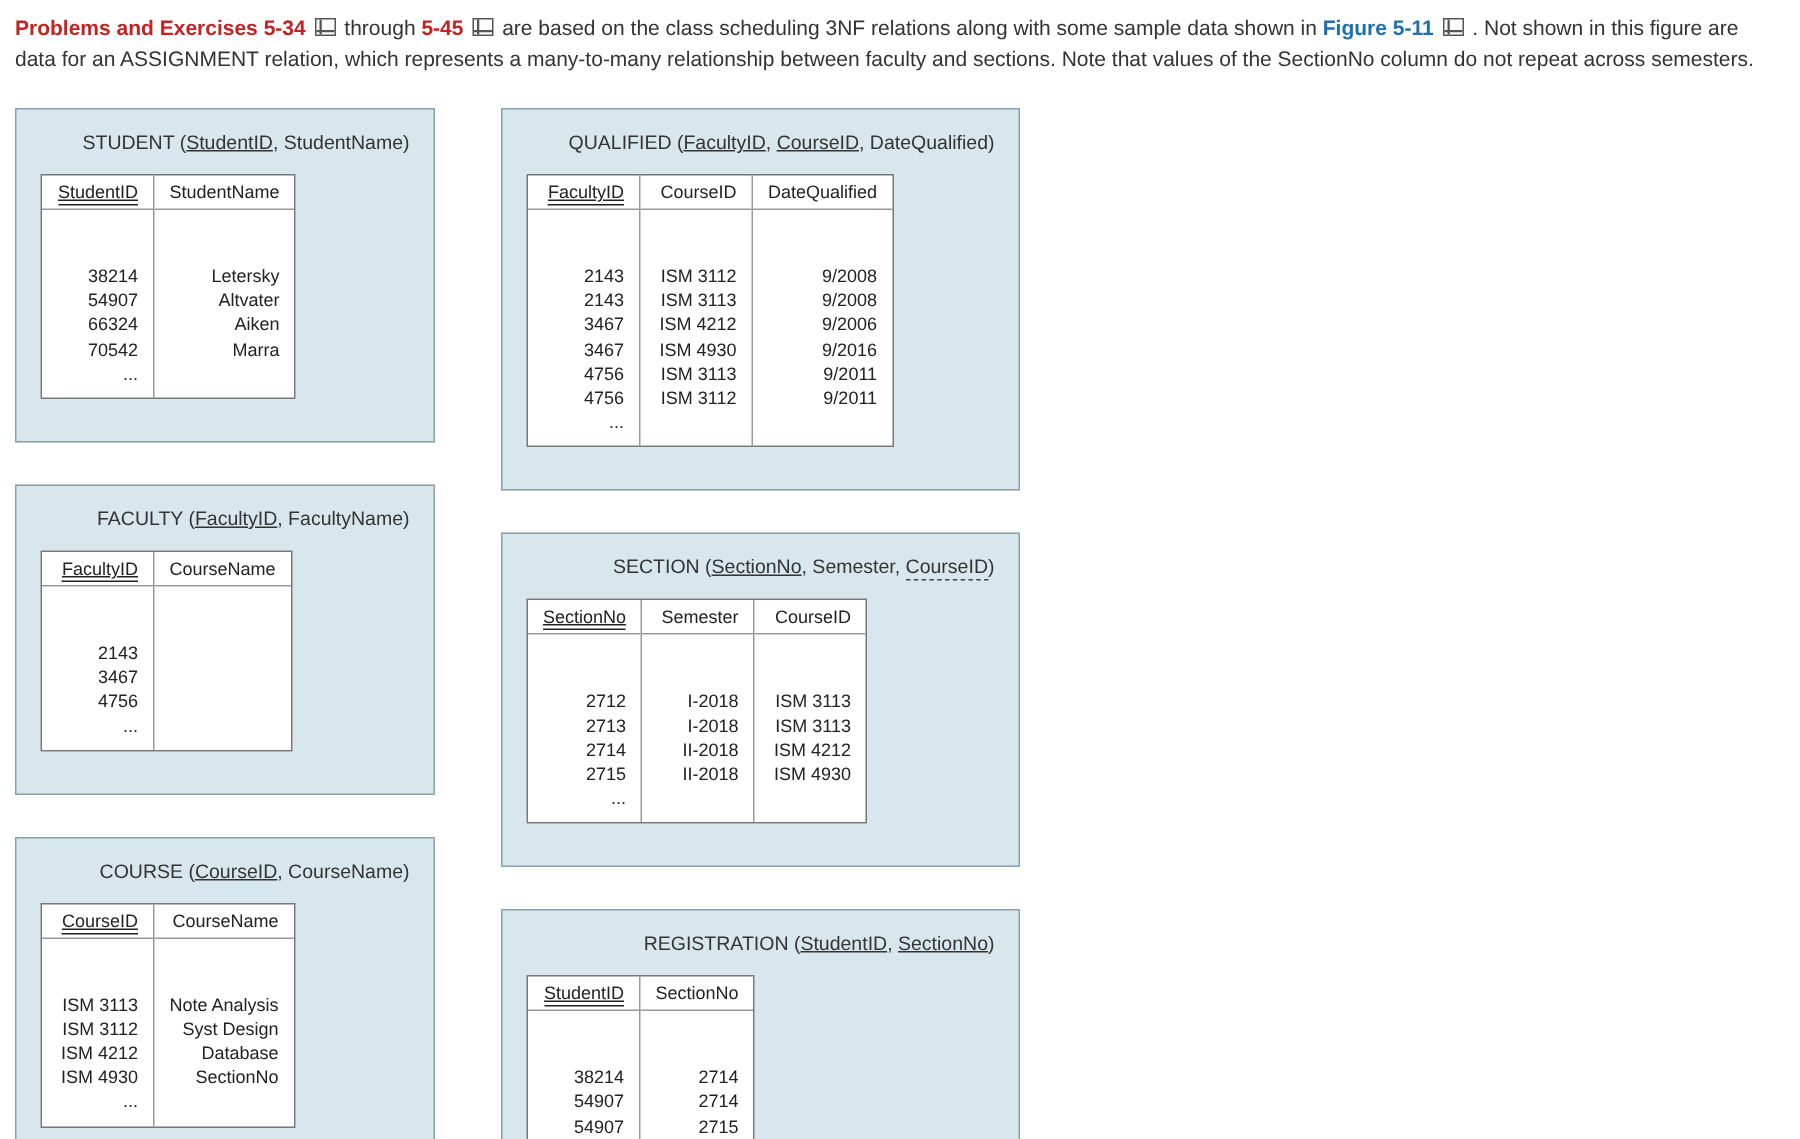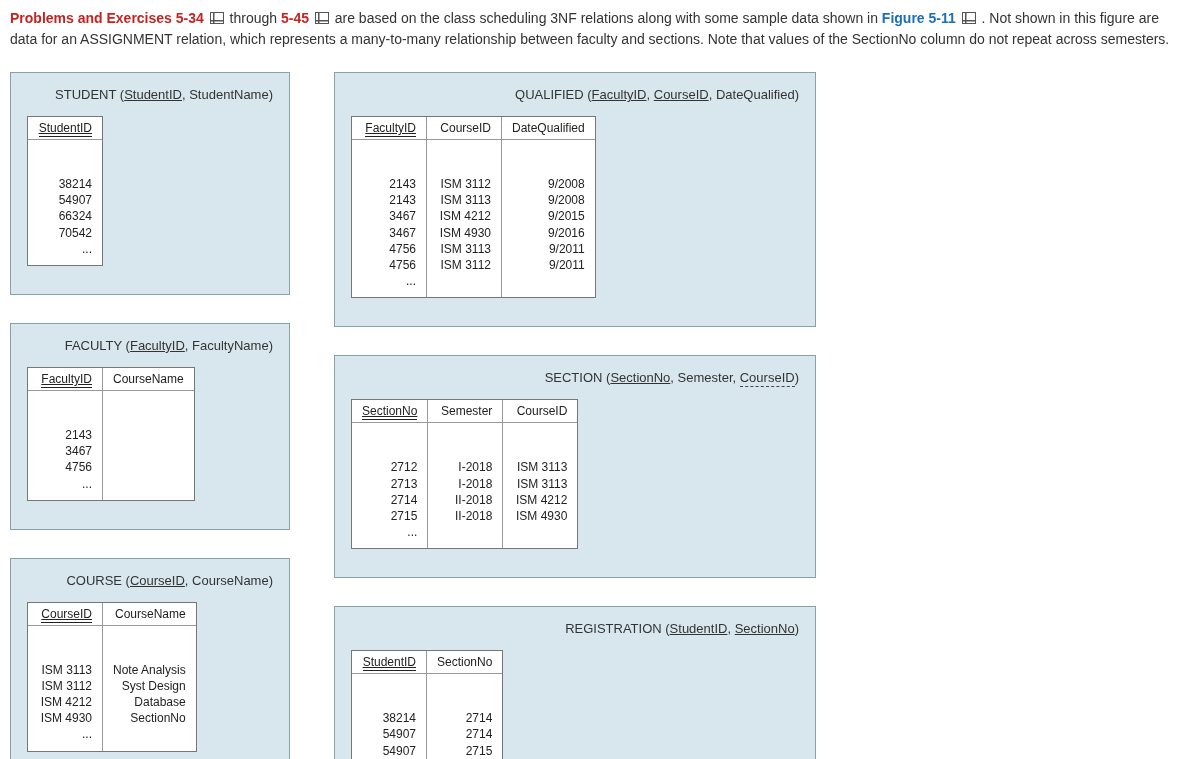--- a/index.html
+++ b/index.html
@@ -32,21 +32,21 @@
     gap: 44px;
     text-align: right;
   }
   .col { display: flex; flex-direction: column; gap: 28px; }
   .panel {
     background: #d8e7ed;
     border: 1px solid #8aa0ab;
     padding: 14px 16px 28px 16px;
     box-sizing: border-box;
   }
-  .panel.wide { width: 482px; }
+  .panel.wide { width: 346px; }
   .panel.narrow { width: 280px; }
   .panel-title {
     font-size: 13px;
     margin-bottom: 14px;
   }
   .pk { text-decoration: underline; }
   .fk { border-bottom: 1px dashed #444; padding-bottom:1px;}
   .mini {
     display: flex;
     border: 1px solid #777;
@@ -96,20 +96,29 @@
         <div class="mcol">
           <div class="mhead pk"><span>StudentID</span></div>
           <div class="mbody">
             <div>38214</div>
               <div>54907</div>
               <div>66324</div>
               <div>70542</div>
               <div>...</div>
           </div>
         </div>
+        <div class="mcol">
+          <div class="mhead"><span>StudentName</span></div>
+          <div class="mbody">
+            <div>Letersky</div>
+              <div>Altvater</div>
+              <div>Aiken</div>
+              <div>Marra</div>
+          </div>
+        </div>
       </div>
     </div>
 
     <div class="panel narrow">
       <div class="panel-title">
         <span>FACULTY (</span><span class="pk">FacultyID</span><span>, FacultyName)</span>
       </div>
       <div class="mini">
         <div class="mcol">
           <div class="mhead pk"><span>FacultyID</span></div>
@@ -182,21 +191,21 @@
               <div>ISM 4930</div>
               <div>ISM 3113</div>
               <div>ISM 3112</div>
           </div>
         </div>
         <div class="mcol">
           <div class="mhead"><span>DateQualified</span></div>
           <div class="mbody">
             <div>9/2008</div>
               <div>9/2008</div>
-              <div>9/2015</div>
+              <div>9/2006</div>
               <div>9/2016</div>
               <div>9/2011</div>
               <div>9/2011</div>
           </div>
         </div>
       </div>
     </div>
 
     <div class="panel wide">
       <div class="panel-title">

